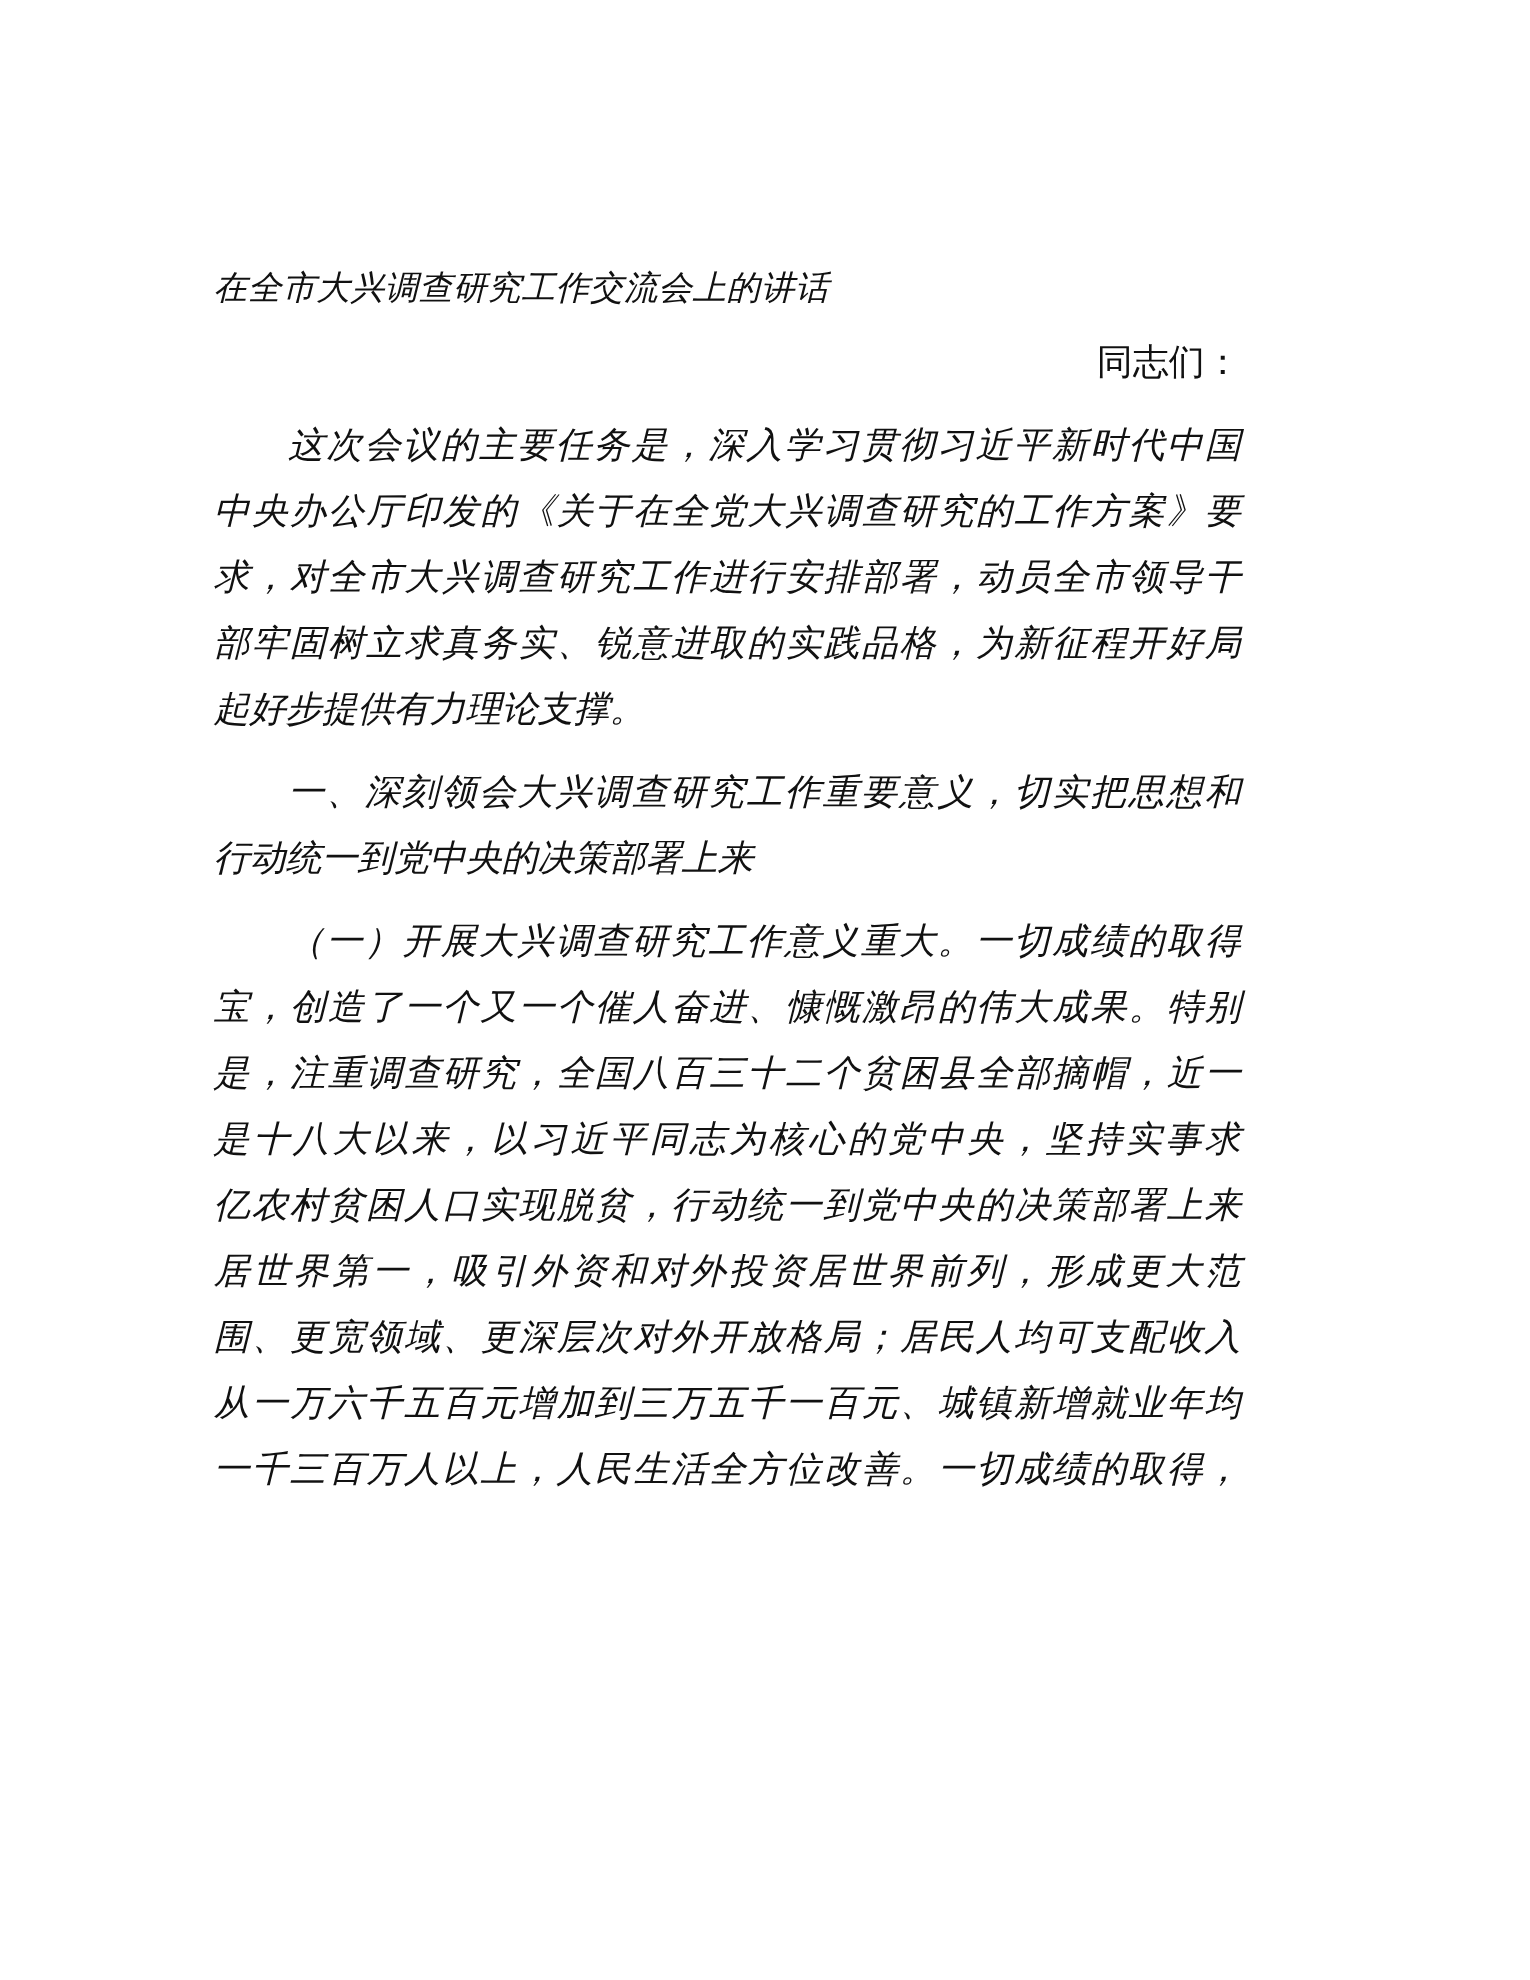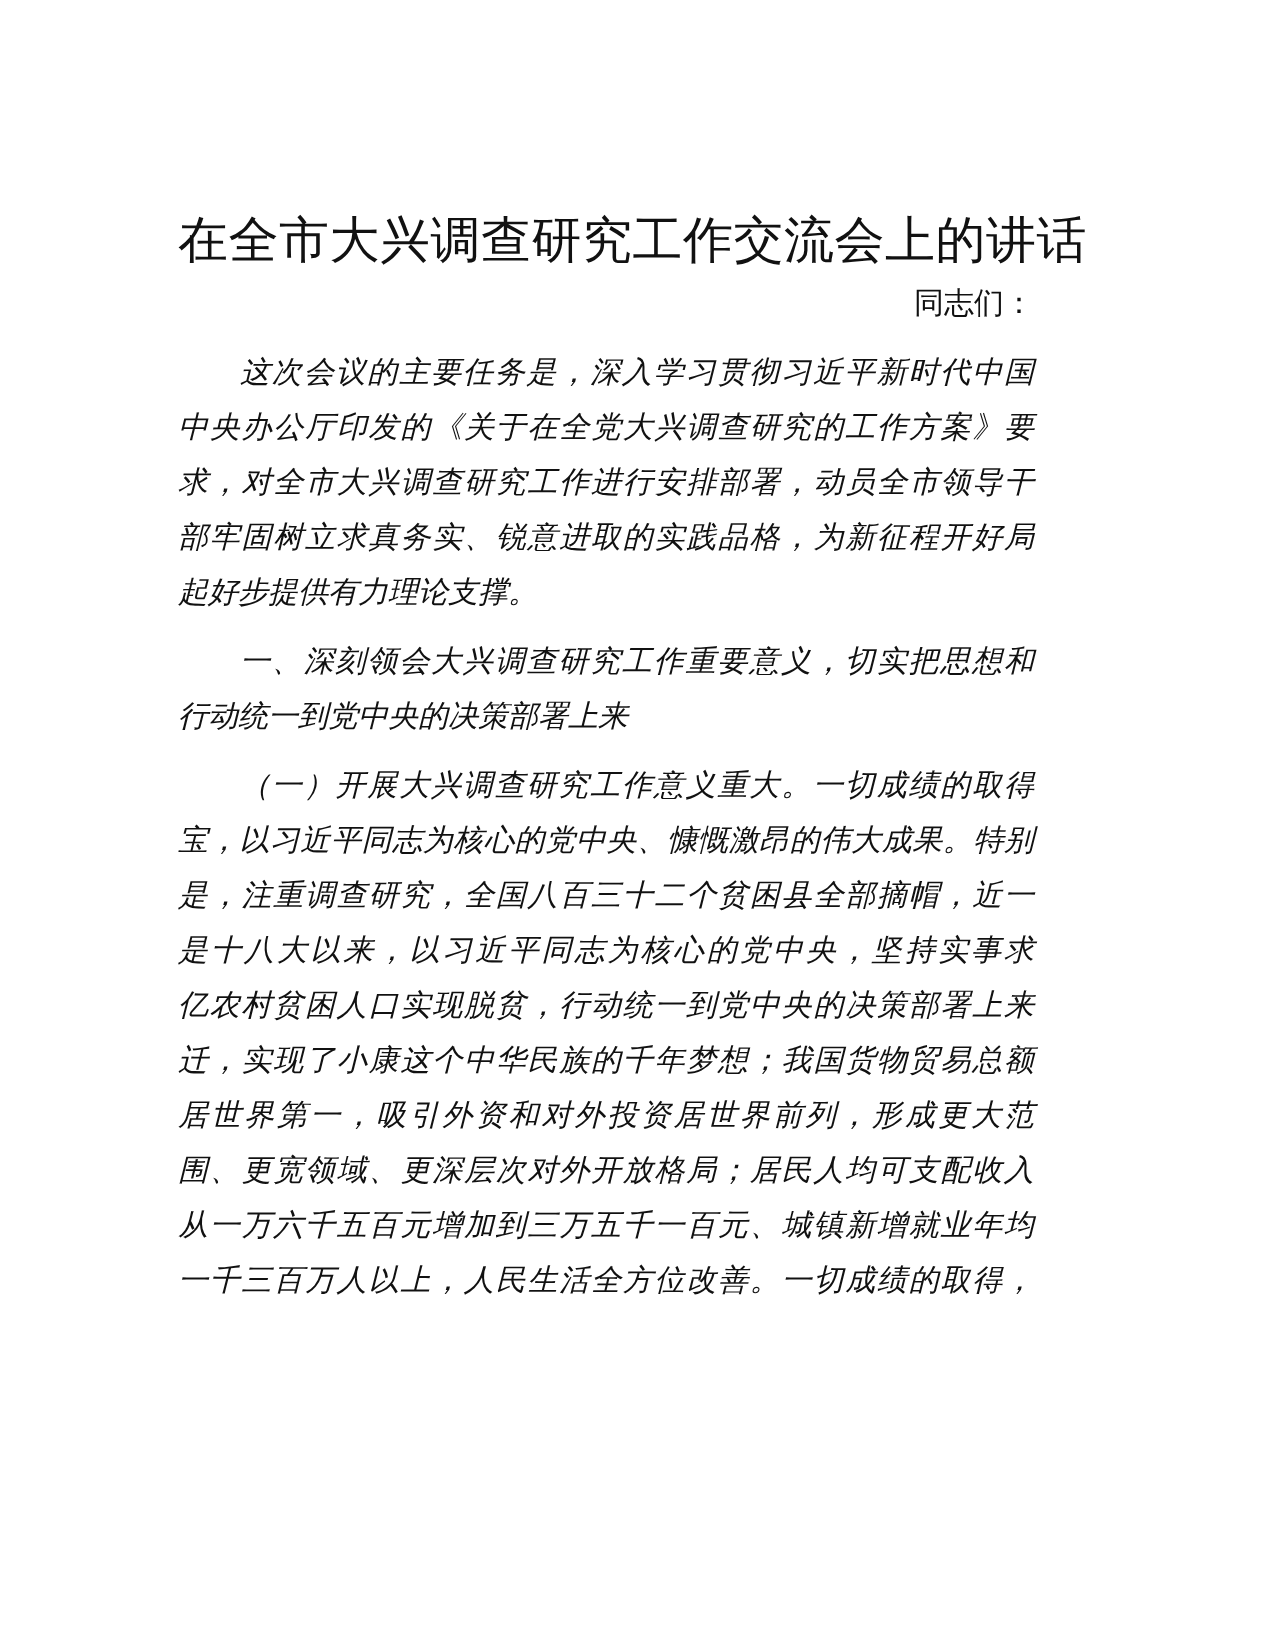--- a/index.html
+++ b/index.html
@@ -15,28 +15,29 @@
       font-family: "DejaVu Sans", "Liberation Sans", sans-serif;
       color: #111111;
     }
     .page {
       position: absolute;
       left: 178px;
       top: 205px;
       width: 856px;
     }
     .title {
-      font-size: 50px;
+      font-size: 28px;
       line-height: 70px;
-      text-align: center;
+      text-align: left;
       margin: 0 0 0 0;
       padding-left: 0;
       letter-spacing: 0.5px;
       white-space: nowrap;
       font-weight: normal;
+      font-style: italic;
     }
     .salutation {
       font-size: 30px;
       line-height: 55px;
       margin: 0 0 14px 0;
       padding-left: 62px;
       text-align: right;
     }
     .para {
       font-size: 30px;
@@ -78,23 +79,22 @@
     <span class="line last">起好步提供有力理论支撑。</span>
   </div>
 
   <div class="para block">
     <span class="line first">一、深刻领会大兴调查研究工作重要意义，切实把思想和</span>
     <span class="line last">行动统一到党中央的决策部署上来</span>
   </div>
 
   <div class="para block">
     <span class="line first">（一）开展大兴调查研究工作意义重大。一切成绩的取得</span>
-    <span class="line">宝，以习近平同志为核心的党中央、慷慨激昂的伟大成果。特别</span>
+    <span class="line">宝，创造了一个又一个催人奋进、慷慨激昂的伟大成果。特别</span>
     <span class="line">是，注重调查研究，全国八百三十二个贫困县全部摘帽，近一</span>
     <span class="line">是十八大以来，以习近平同志为核心的党中央，坚持实事求</span>
     <span class="line">亿农村贫困人口实现脱贫，行动统一到党中央的决策部署上来</span>
-    <span class="line">迁，实现了小康这个中华民族的千年梦想；我国货物贸易总额</span>
     <span class="line">居世界第一，吸引外资和对外投资居世界前列，形成更大范</span>
     <span class="line">围、更宽领域、更深层次对外开放格局；居民人均可支配收入</span>
     <span class="line">从一万六千五百元增加到三万五千一百元、城镇新增就业年均</span>
     <span class="line">一千三百万人以上，人民生活全方位改善。一切成绩的取得，</span>
   </div>
 </div>
 
 </body></html>

